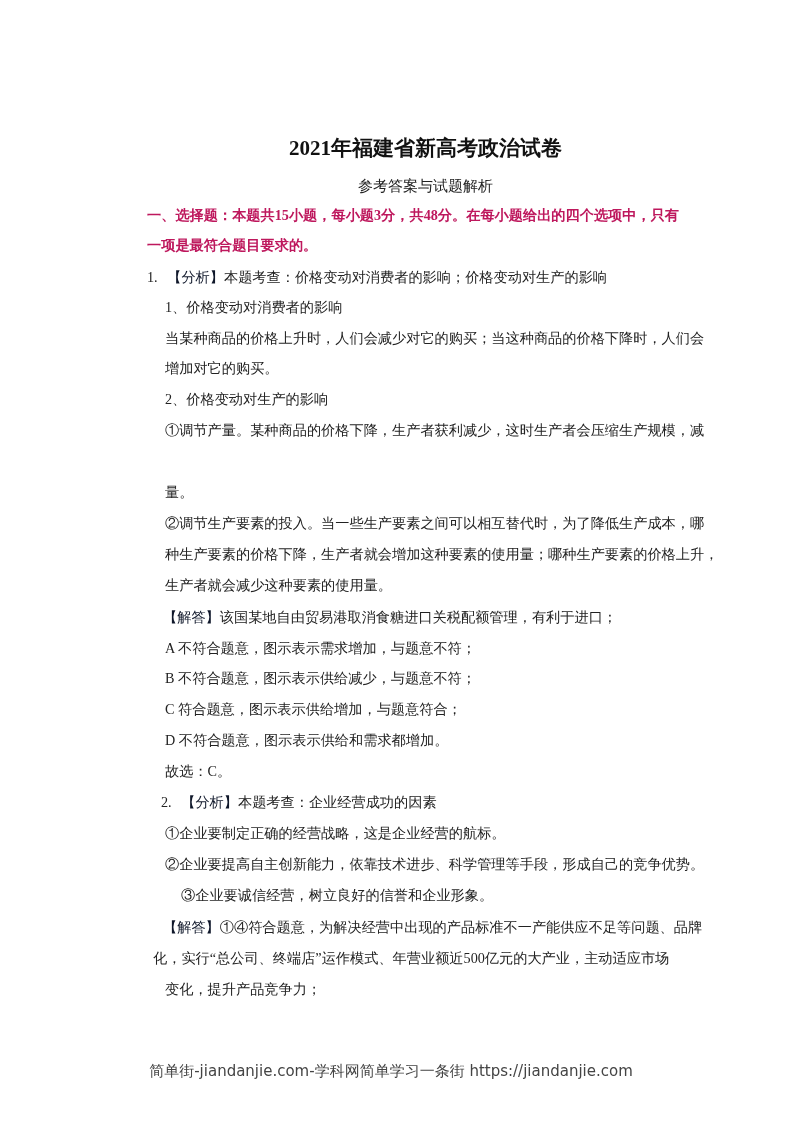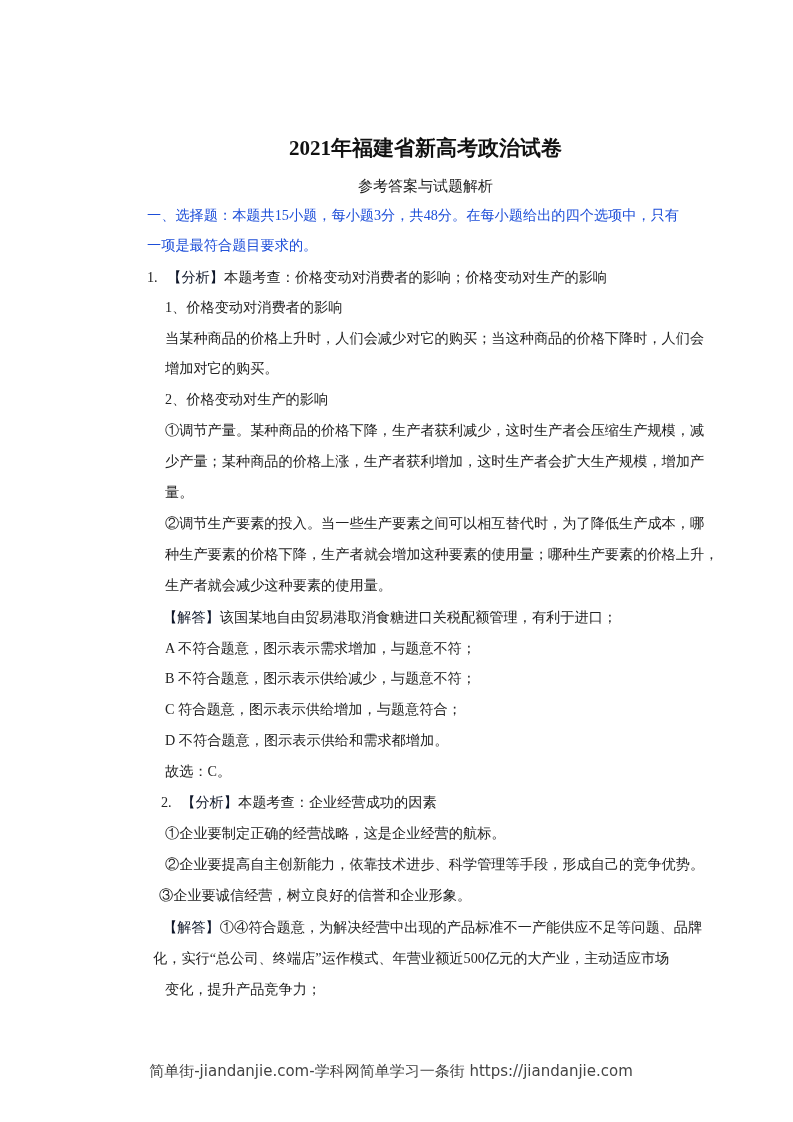--- a/index.html
+++ b/index.html
@@ -4,21 +4,21 @@
 <style>
   html, body { margin: 0; padding: 0; background: #ffffff; }
   body { width: 793px; height: 1122px; position: relative; overflow: hidden;
          font-family: "Liberation Serif", "DejaVu Serif", serif; color: #222; }
   .page { position: absolute; left: 0; top: 0; width: 793px; height: 1122px; margin-left: 29px; }
   .title { position: absolute; top: 134px; left: 0; width: 793px; text-align: center;
            font-size: 21px; font-weight: bold; color: #111; }
   .subtitle { position: absolute; top: 177px; left: 0; width: 793px; text-align: center;
               font-size: 15px; color: #222; }
   .line { position: absolute; left: 0; white-space: nowrap; font-size: 14.2px; line-height: 20px; }
-  .bold { font-weight: normal; color: #1d4ed8; }
+  .bold { font-weight: bold; color: #be185d; }
   .tag { color: #0f172a; }
   .footer { position: absolute; top: 1062px; left: 0; width: 724px; text-align: center;
             font-family: "DejaVu Sans", "Liberation Sans", sans-serif; font-size: 15px; color: #444; }
 </style>
 </head>
 <body>
 
 <div class="page">
   <div class="title">2021年福建省新高考政治试卷</div>
   <div class="subtitle">参考答案与试题解析</div>
@@ -28,42 +28,41 @@
 
   <div class="line" style="top:267px; left:118px;">
     <span>1.</span>
     <span class="tag" style="margin-left:6px;">【分析】</span><span>本题考查：价格变动对消费者的影响；价格变动对生产的影响</span>
   </div>
   <div class="line" style="top:297px; left:136px;">1、价格变动对消费者的影响</div>
   <div class="line" style="top:328px; left:136px;">当某种商品的价格上升时，人们会减少对它的购买；当这种商品的价格下降时，人们会</div>
   <div class="line" style="top:358px; left:136px;">增加对它的购买。</div>
   <div class="line" style="top:389px; left:136px;">2、价格变动对生产的影响</div>
   <div class="line" style="top:420px; left:136px;">①调节产量。某种商品的价格下降，生产者获利减少，这时生产者会压缩生产规模，减</div>
-  <div class="line" style="top:451px; left:136px;">少产量；某种商品的价格上涨，生产者获利增加，这时生产者会扩大生产规模，增加产</div>
   <div class="line" style="top:482px; left:136px;">量。</div>
   <div class="line" style="top:513px; left:136px;">②调节生产要素的投入。当一些生产要素之间可以相互替代时，为了降低生产成本，哪</div>
   <div class="line" style="top:544px; left:136px;">种生产要素的价格下降，生产者就会增加这种要素的使用量；哪种生产要素的价格上升，</div>
   <div class="line" style="top:575px; left:136px;">生产者就会减少这种要素的使用量。</div>
 
   <div class="line" style="top:607px; left:134px;">
     <span class="tag">【解答】</span><span>该国某地自由贸易港取消食糖进口关税配额管理，有利于进口；</span>
   </div>
   <div class="line" style="top:638px; left:136px;">A 不符合题意，图示表示需求增加，与题意不符；</div>
   <div class="line" style="top:668px; left:136px;">B 不符合题意，图示表示供给减少，与题意不符；</div>
   <div class="line" style="top:699px; left:136px;">C 符合题意，图示表示供给增加，与题意符合；</div>
   <div class="line" style="top:730px; left:136px;">D 不符合题意，图示表示供给和需求都增加。</div>
   <div class="line" style="top:761px; left:136px;">故选：C。</div>
 
   <div class="line" style="top:792px; left:132px;">
     <span>2.</span>
     <span class="tag" style="margin-left:6px;">【分析】</span><span>本题考查：企业经营成功的因素</span>
   </div>
   <div class="line" style="top:823px; left:136px;">①企业要制定正确的经营战略，这是企业经营的航标。</div>
   <div class="line" style="top:854px; left:136px;">②企业要提高自主创新能力，依靠技术进步、科学管理等手段，形成自己的竞争优势。</div>
-  <div class="line" style="top:885px; left:130px;text-align:center;">③企业要诚信经营，树立良好的信誉和企业形象。</div>
+  <div class="line" style="top:885px; left:152px;text-align:center;">③企业要诚信经营，树立良好的信誉和企业形象。</div>
 
   <div class="line" style="top:917px; left:134px;">
     <span class="tag">【解答】</span><span>①④符合题意，为解决经营中出现的产品标准不一产能供应不足等问题、品牌</span>
   </div>
   <div class="line" style="top:948px; left:124px;">化，实行“总公司、终端店”运作模式、年营业额近500亿元的大产业，主动适应市场</div>
   <div class="line" style="top:979px; left:136px;">变化，提升产品竞争力；</div>
 
   <div class="footer">简单街-jiandanjie.com-学科网简单学习一条街 https://jiandanjie.com</div>
 </div>
 

